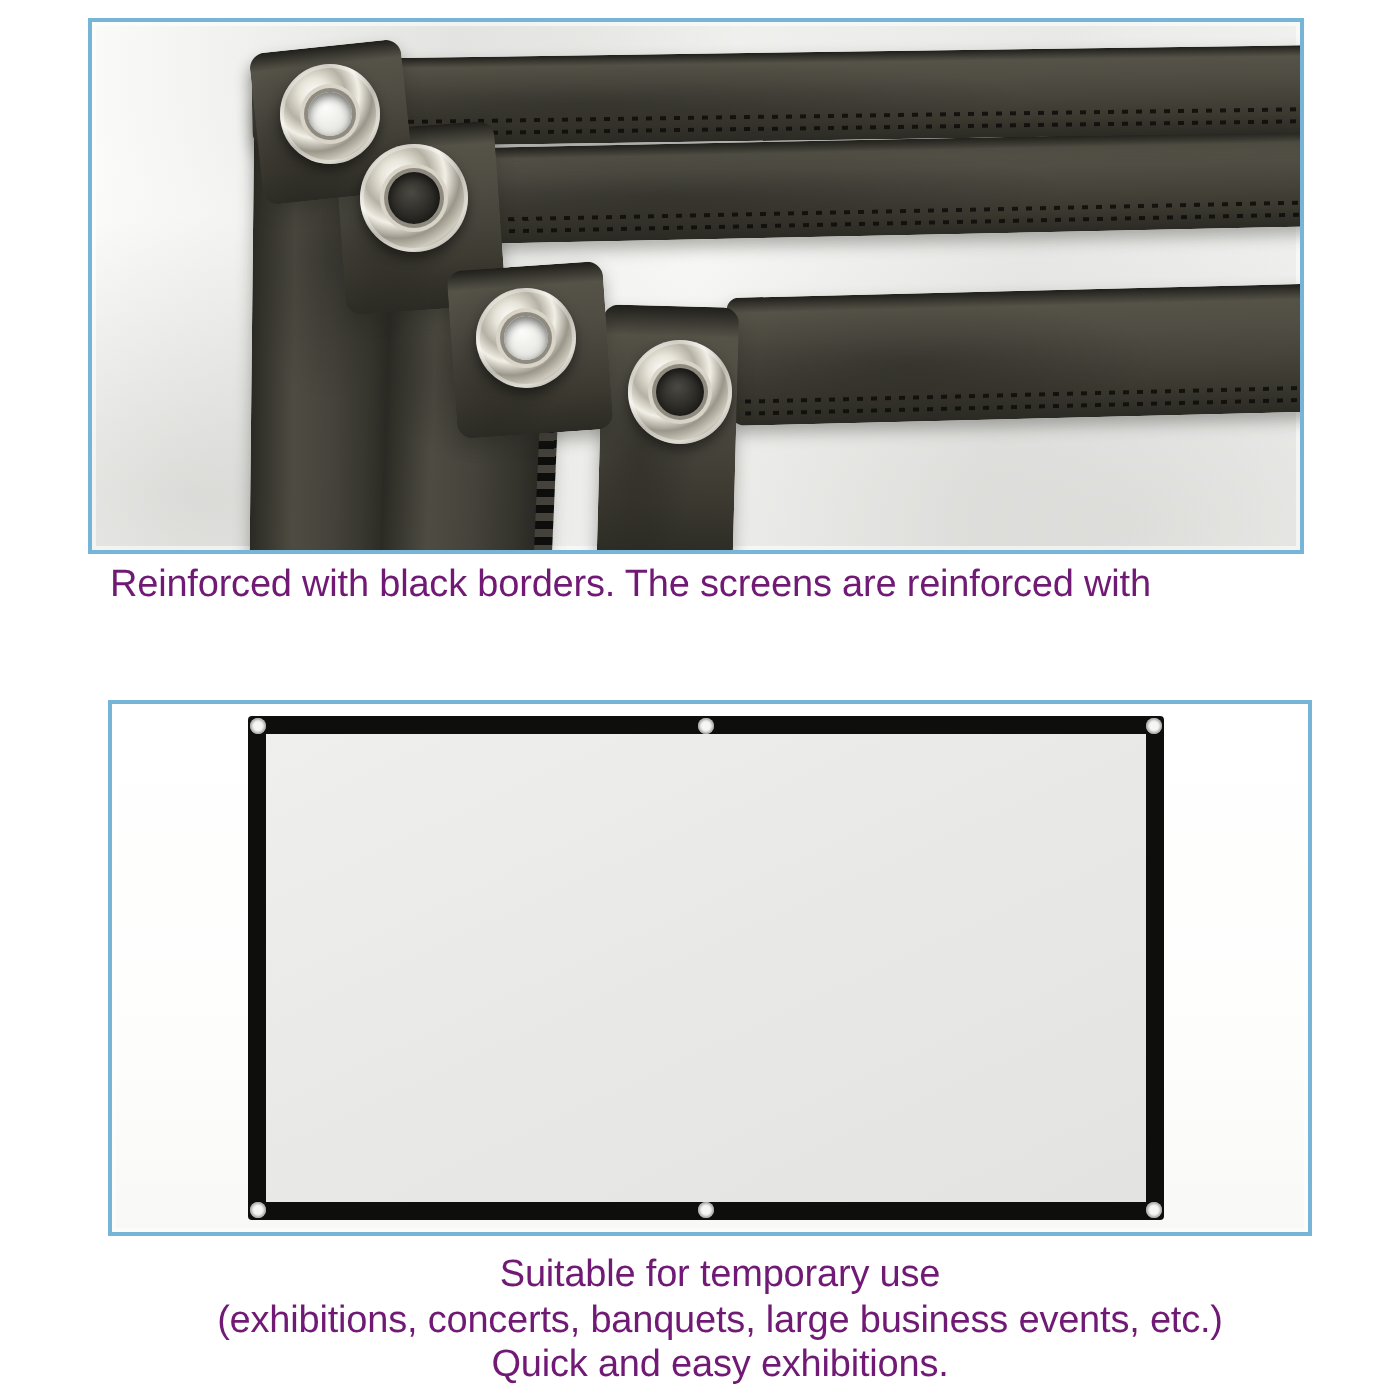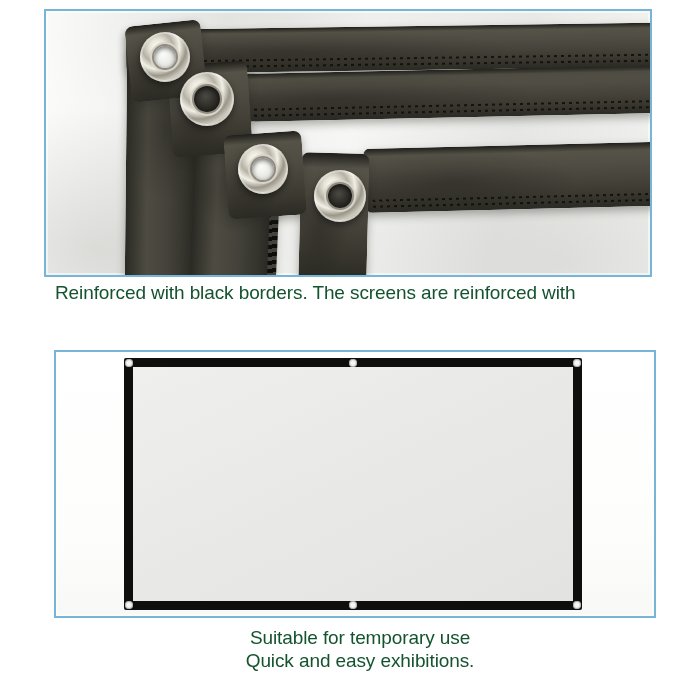--- a/index.html
+++ b/index.html
@@ -90,21 +90,21 @@
   .dot{
     position:absolute; width:8px; height:8px; border-radius:50%;
     background:#f6f6f4; box-shadow: inset 0 0 1px 1px rgba(120,120,120,0.55);
   }
   .dot.tl{ left:1px; top:1px; }   .dot.tc{ left:calc(50% - 4px); top:1px; }   .dot.tr{ right:1px; top:1px; }
   .dot.bl{ left:1px; bottom:1px; }.dot.bc{ left:calc(50% - 4px); bottom:1px; }.dot.br{ right:1px; bottom:1px; }
 
   
   .caption{
     position:absolute; left:55px; margin:0; width:610px;
-    color:#14532d; font-size:19px; line-height:22.5px; letter-spacing:-0.1px;
+    color:#701a75; font-size:19px; line-height:22.5px; letter-spacing:-0.1px;
   }
   .caption span{ display:block; white-space:nowrap; }
   .cap1{ top:282px; }
   .cap2{ top:627px;text-align:center; }
 </style>
 </head>
 <body>
 
 <div class="stage">
 
@@ -151,16 +151,17 @@
       <span class="dot tc"></span>
       <span class="dot tr"></span>
       <span class="dot bl"></span>
       <span class="dot bc"></span>
       <span class="dot br"></span>
     </div>
   </figure>
 
   <p class="caption cap2">
     <span>Suitable for temporary use</span>
+    <span>(exhibitions, concerts, banquets, large business events, etc.)</span>
     <span>Quick and easy exhibitions.</span>
   </p>
 
 </div>
 
 </body></html>

